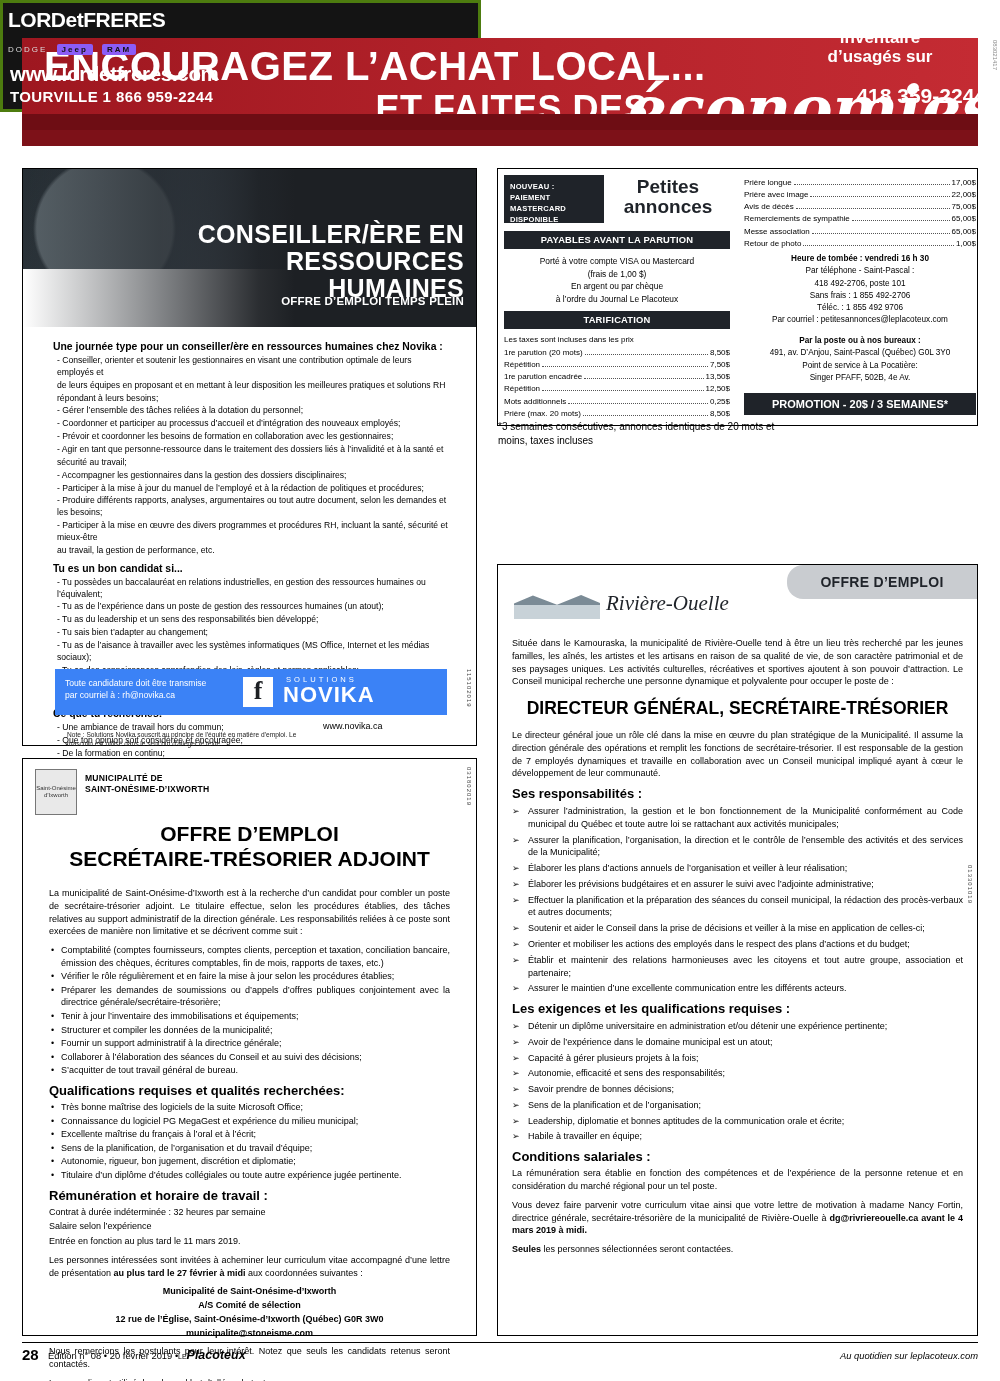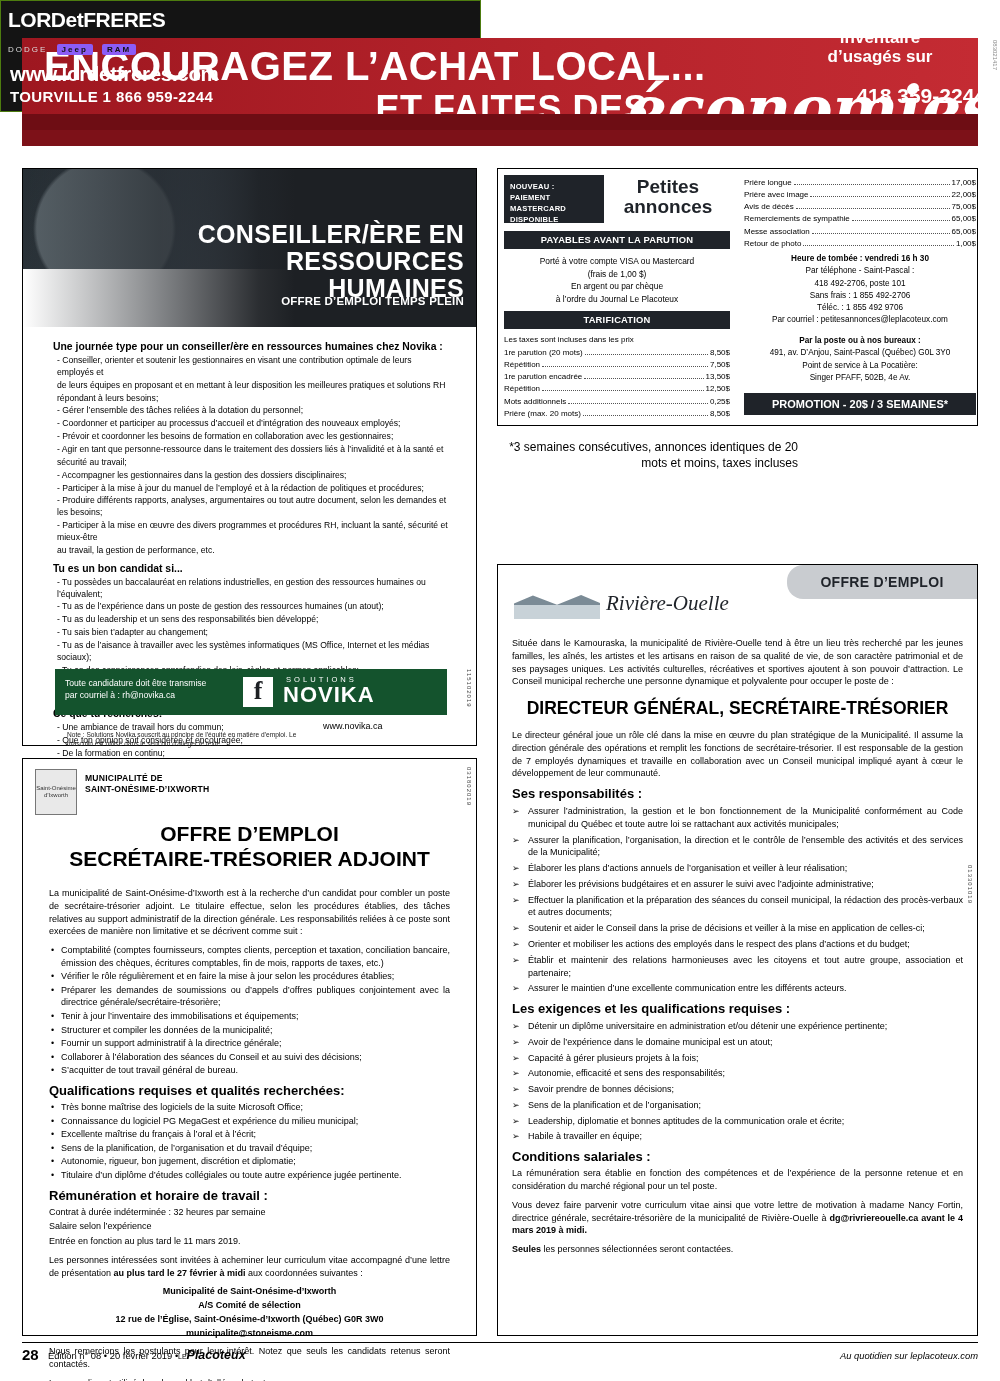--- a/index.html
+++ b/index.html
@@ -76,21 +76,21 @@
   }
   .novika-sub {
     position:absolute; right:12px; top:126px; width:300px; text-align:right;
     color:#fff; font-size:11.5px; font-weight:bold; letter-spacing:.2px;
   }
   .novika-body { position:absolute; left:0; top:158px; width:453px; padding:8px 26px 0 30px; }
   .nv-h { font-size:10.4px; font-weight:bold; margin:6px 0 3px; }
   .nv-li { font-size:8.6px; line-height:1.38; margin:0 0 1px 4px; }
   .novika-footer {
     position:absolute; left:32px; top:500px; width:392px; height:46px;
-    background:#14532d;
+    background:#3b82f6;
   }
   .novika-footer .txt {
     position:absolute; left:10px; top:8px; color:#fff; font-size:8.6px; line-height:1.45;
   }
   .fb-icon {
     position:absolute; left:188px; top:8px; width:30px; height:30px; background:#fff;
     color:#1d2024; font-size:26px; font-weight:bold; text-align:center; line-height:28px;
     font-family:"Liberation Serif", serif;
   }
   .novika-logo {
@@ -151,24 +151,24 @@
   .dotrow .dots { flex:1; border-bottom:1px dotted #555; margin:0 2px 2px; height:7px;}
   .dotrow .val { white-space:nowrap; }
   .pa-right { position:absolute; left:246px; top:0; width:235px; height:256px; }
   .pa-prix { position:absolute; left:0; top:8px; width:232px; }
   .pa-heure { position:absolute; left:0; top:84px; width:232px; font-size:8.2px; line-height:1.5; text-align:center;}
   .pa-poste { position:absolute; left:0; top:166px; width:232px; font-size:8.2px; line-height:1.5; text-align:center;}
   .pa-promo {
     position:absolute; left:0; top:224px; width:232px; height:22px;
     background:#1f2329; color:#fff; text-align:center; line-height:22px; font-size:11px; font-weight:bold;
   }
-  .pa-footnote { position:absolute; left:498px; top:439px; width:300px; font-size:12px; line-height:1.35;text-align:right;}
-
-  
-  #ad-lord { left:497px; top:440px; width:481px; height:112px; background:#141414; border:1px solid #4d7c0f;}
+  .pa-footnote { position:absolute; left:498px; top:420px; width:300px; font-size:10px; line-height:1.35;}
+
+  
+  #ad-lord { left:497px; top:440px; width:481px; height:112px; background:#141414; border:3px solid #4d7c0f;}
   .lord-left { position:absolute; left:8px; top:8px; width:236px; height:40px; }
   .lord-name { font-size:21px; font-weight:bold; color:#fff; letter-spacing:-.5px; }
   .lord-brands { position:absolute; left:8px; top:44px; width:250px; font-size:8px; color:#ddd; letter-spacing:2px;}
   .lord-badge { display:inline-block; background:#8b5cf6; color:#111; font-weight:bold; font-size:8px; padding:1px 5px; margin-left:5px; border-radius:2px;}
   .lord-right { position:absolute; right:10px; top:8px; width:220px; text-align:center; color:#fff; font-size:17px; font-weight:bold; line-height:1.16;}
   .lord-web { position:absolute; left:10px; top:62px; width:330px; color:#fff; font-size:20.5px; font-weight:bold; letter-spacing:-.3px;}
   .lord-city { position:absolute; left:10px; top:88px; color:#fff; font-size:15px; font-weight:bold; letter-spacing:.4px;}
   .lord-phone { position:absolute; right:14px; top:84px; color:#fff; font-size:21px; font-weight:bold; }
   .lord-code { position:absolute; right:2px; top:40px; color:#888; font-size:6px; writing-mode:vertical-rl;}
   .ro-offre {

